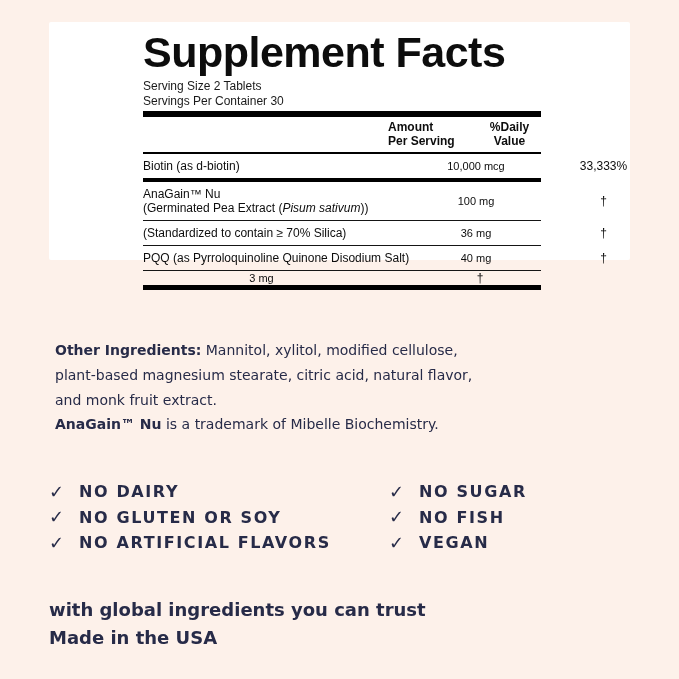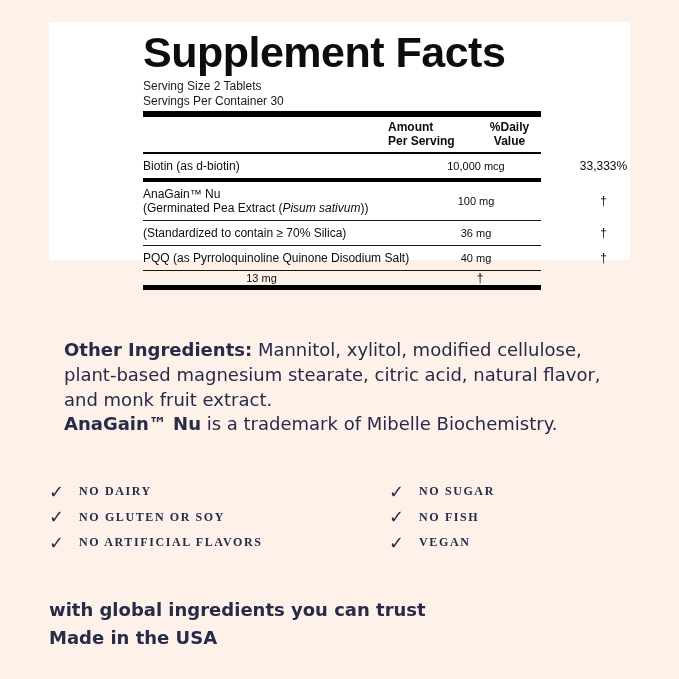--- a/index.html
+++ b/index.html
@@ -46,37 +46,36 @@
   .c-name { font-size:12px; line-height:14px; white-space:nowrap; padding:5px 0; }
   .c-amt  { font-size:11px; text-align:center; padding-right:8px; white-space:nowrap; }
   .c-dv   { font-size:12px; text-align:center; white-space:nowrap; }
   .it { font-style:italic;text-align:right; }
   .footnote { font-size:12.5px; margin-top:6px; color:#1a1a1a; }
 
   
   .navy { color:#272b48; font-family:"DejaVu Sans", sans-serif; }
 
   .ingredients {
-    position:absolute; left:64px; top:338px; width:600px;
-    font-size:18px; line-height:24.8px;
+    position:absolute; left:55px; top:338px; width:600px;
+    font-size:14px; line-height:24.8px;
   }
   .ingredients .ln { white-space:nowrap; }
   .ingredients b { font-weight:bold; }
 
   .checklist-col { position:absolute; top:479px; }
   .checklist-col.left  { left:49px; }
   .checklist-col.right { left:389px; }
   .check-item {
     display:flex; align-items:center; height:25.5px; gap:15px;
   }
   .check-glyph { font-size:18px; font-weight:400; line-height:1; }
   .claim-text {
-    font-size:12px; font-weight:bold; letter-spacing:1.6px;
+    font-size:16px; font-weight:bold; letter-spacing:1.6px;
     white-space:nowrap;
-    font-family:Liberation Serif, serif;
   }
 
   .made-in {
     position:absolute; left:49px; top:596px;
     font-size:18px; font-weight:bold; line-height:27.5px;
   }
   .made-in .ln { white-space:nowrap; }
 </style>
 </head>
 <body>
@@ -130,21 +129,21 @@
         <div class="c-dv">†</div>
       </div>
 
       <div class="frow drow">
         <div class="c-name">PQQ (as Pyrroloquinoline Quinone Disodium Salt)</div>
         <div class="c-amt">40 mg</div>
         <div class="c-dv">†</div>
       </div>
 
       <div class="frow drow">
-        <div class="c-amt">13 mg</div>
+        <div class="c-amt">3 mg</div>
         <div class="c-dv">†</div>
       </div>
 
       <div class="bar-5"></div>
 
     </div>
   </section>
 
   <section class="ingredients navy">
     <div class="ln"><b>Other Ingredients:</b><span> Mannitol, xylitol, modified cellulose,</span></div>

